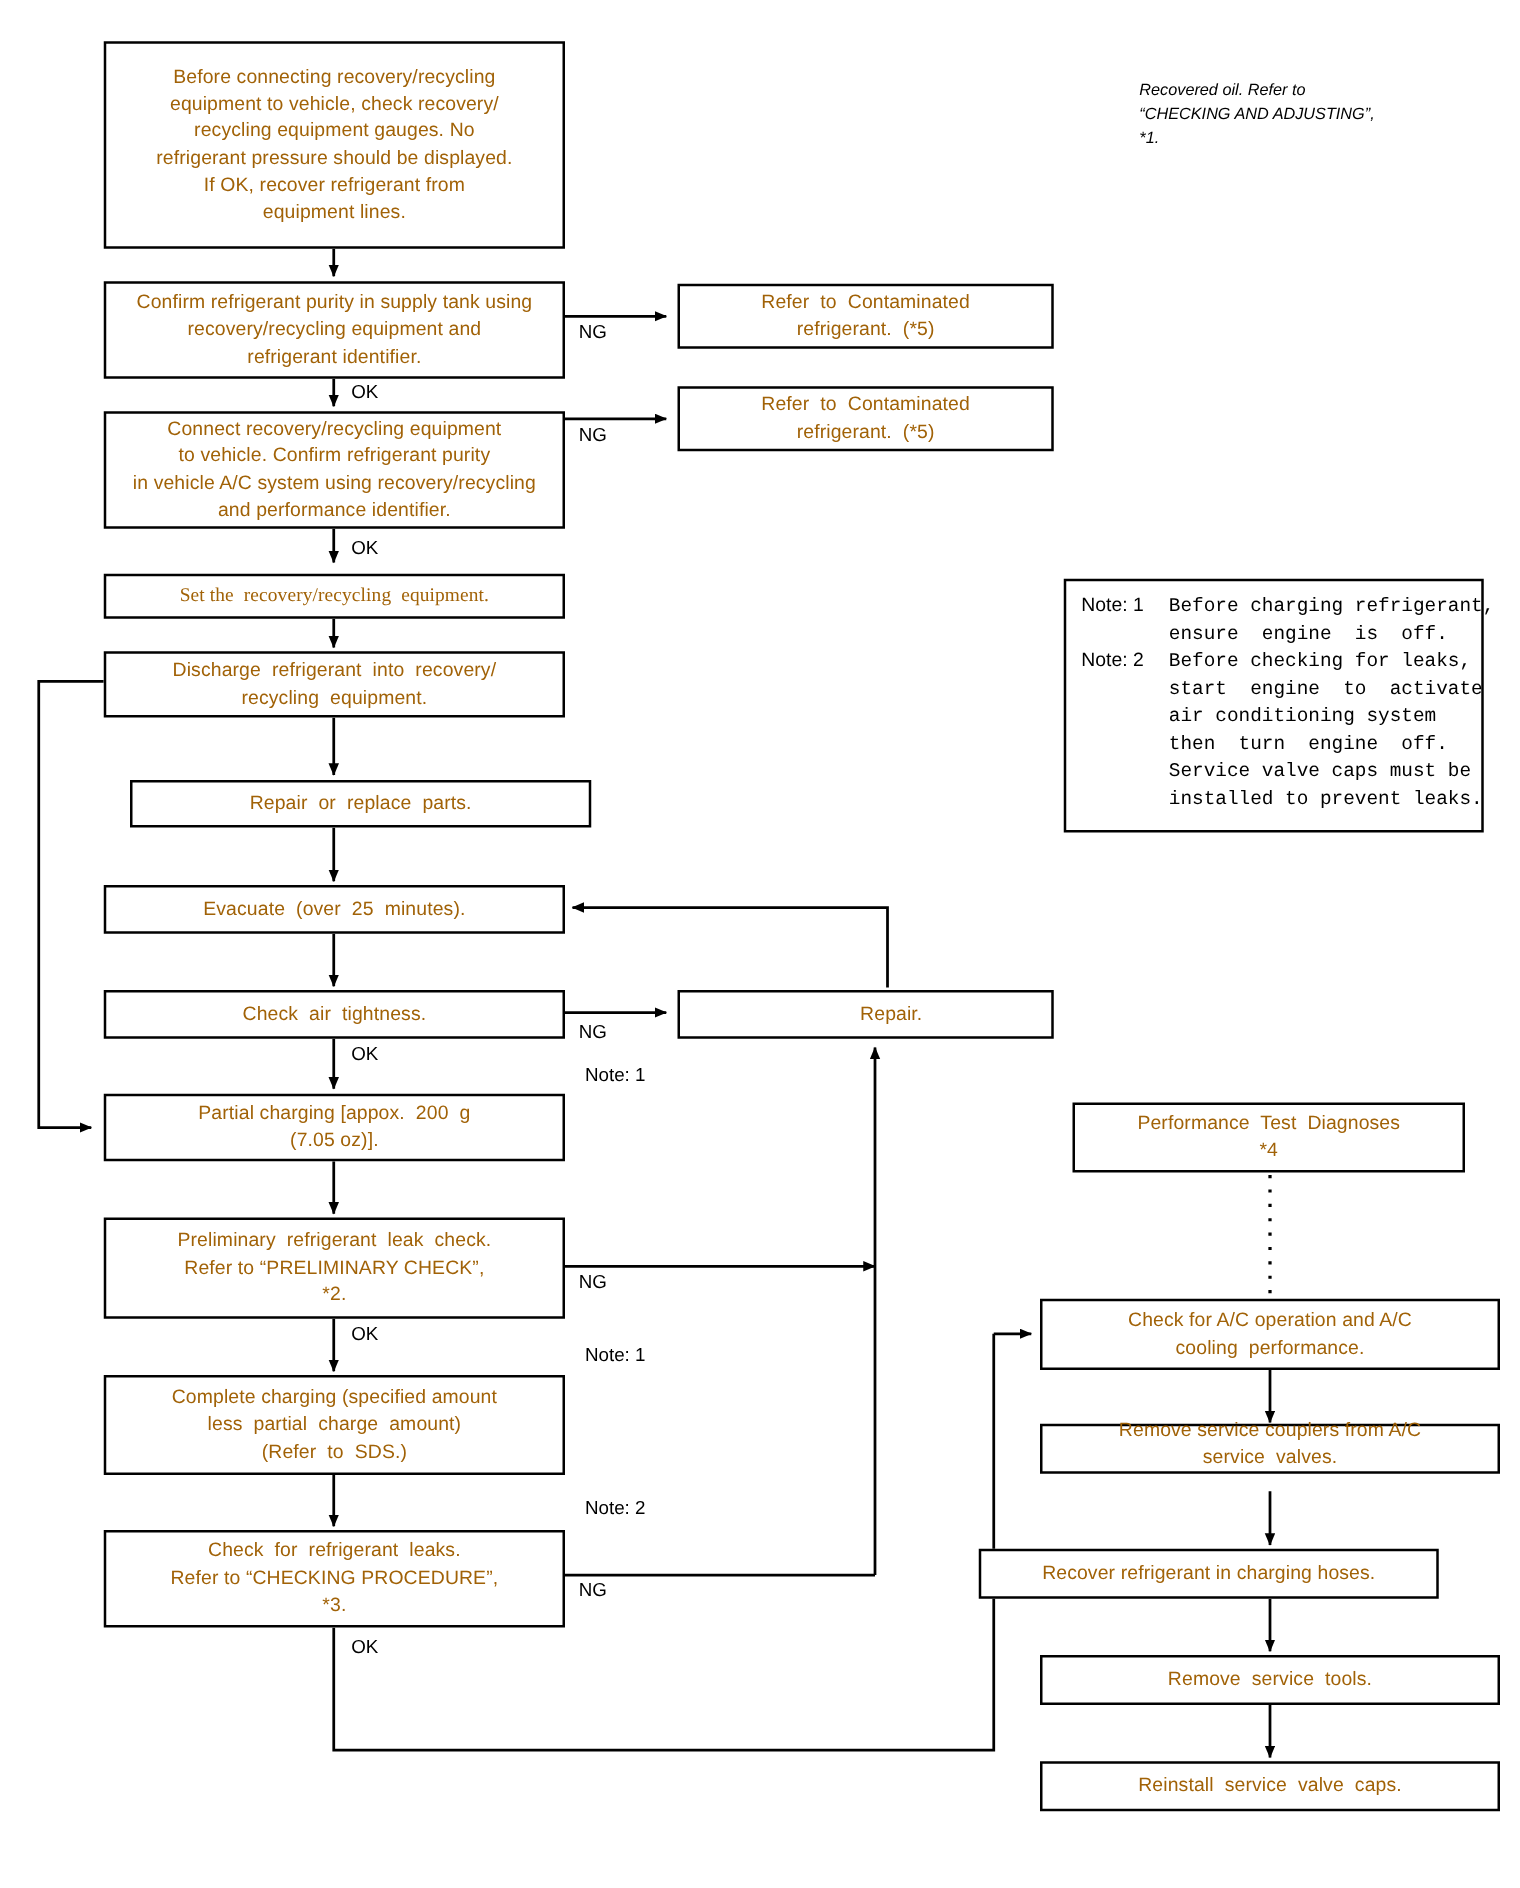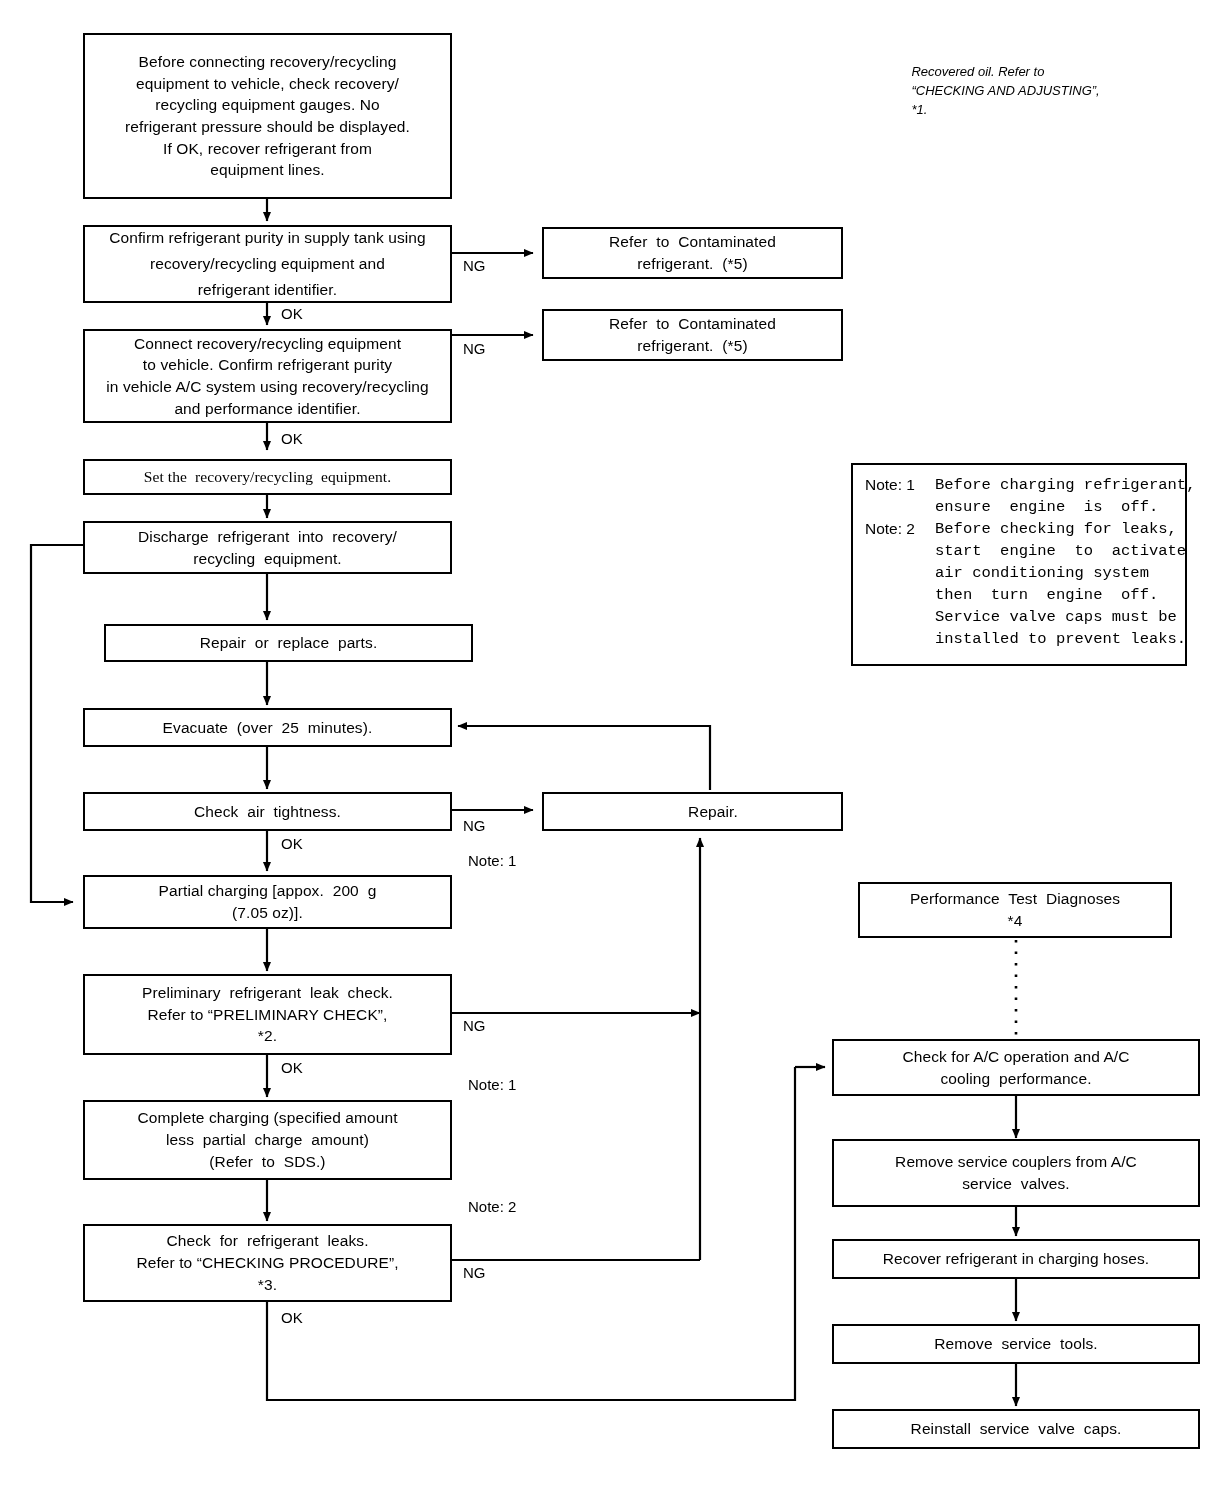--- a/index.html
+++ b/index.html
@@ -9,21 +9,21 @@
   .node{
     position:absolute;
     box-sizing:border-box;
     border:2px solid #000;
     background:#fff;
     display:flex;
     flex-direction:column;
     align-items:center;
     justify-content:center;
     text-align:center;
-    color:#000000;
+    color:#a16207;
     font-size:15.5px;
     line-height:1.40;
     letter-spacing:.1px;
     z-index:3;
   }
   .node .ln{display:block;white-space:pre;}
   .freetext{
     position:absolute;
     color:#000;
     font-size:13px;
@@ -118,21 +118,21 @@
 
   <div class="node" style="left:83px;top:33px;width:369px;height:166px;">
     <span class="ln">Before connecting recovery/recycling</span>
     <span class="ln">equipment to vehicle, check recovery/</span>
     <span class="ln">recycling equipment gauges. No</span>
     <span class="ln">refrigerant pressure should be displayed.</span>
     <span class="ln">If OK, recover refrigerant from</span>
     <span class="ln">equipment lines.</span>
   </div>
 
-  <div class="node" style="left:83px;top:225px;width:369px;height:78px;justify-content:space-between;">
+  <div class="node" style="left:83px;top:225px;width:369px;height:78px;">
     <span class="ln">Confirm refrigerant purity in supply tank using</span>
     <span class="ln">recovery/recycling equipment and</span>
     <span class="ln">refrigerant identifier.</span>
   </div>
 
   <div class="node" style="left:83px;top:329px;width:369px;height:94px;">
     <span class="ln">Connect recovery/recycling equipment</span>
     <span class="ln">to vehicle. Confirm refrigerant purity</span>
     <span class="ln">in vehicle A/C system using recovery/recycling</span>
     <span class="ln">and performance identifier.</span>
@@ -199,26 +199,26 @@
   <div class="node" style="left:858px;top:882px;width:314px;height:56px;">
     <span class="ln">Performance  Test  Diagnoses</span>
     <span class="ln">*4</span>
   </div>
 
   <div class="node" style="left:832px;top:1039px;width:368px;height:57px;">
     <span class="ln">Check for A/C operation and A/C</span>
     <span class="ln">cooling  performance.</span>
   </div>
 
-  <div class="node" style="left:832px;top:1139px;width:368px;height:68px;">
+  <div class="node" style="left:832px;top:1139px;width:368px;height:40px;justify-content:flex-end;">
     <span class="ln">Remove service couplers from A/C</span>
     <span class="ln">service  valves.</span>
   </div>
 
-  <div class="node" style="left:832px;top:1239px;width:368px;height:40px;">
+  <div class="node" style="left:783px;top:1239px;width:368px;height:40px;">
     <span class="ln">Recover refrigerant in charging hoses.</span>
   </div>
 
   <div class="node" style="left:832px;top:1324px;width:368px;height:40px;">
     <span class="ln">Remove  service  tools.</span>
   </div>
 
   <div class="node" style="left:832px;top:1409px;width:368px;height:40px;">
     <span class="ln">Reinstall  service  valve  caps.</span>
   </div>

